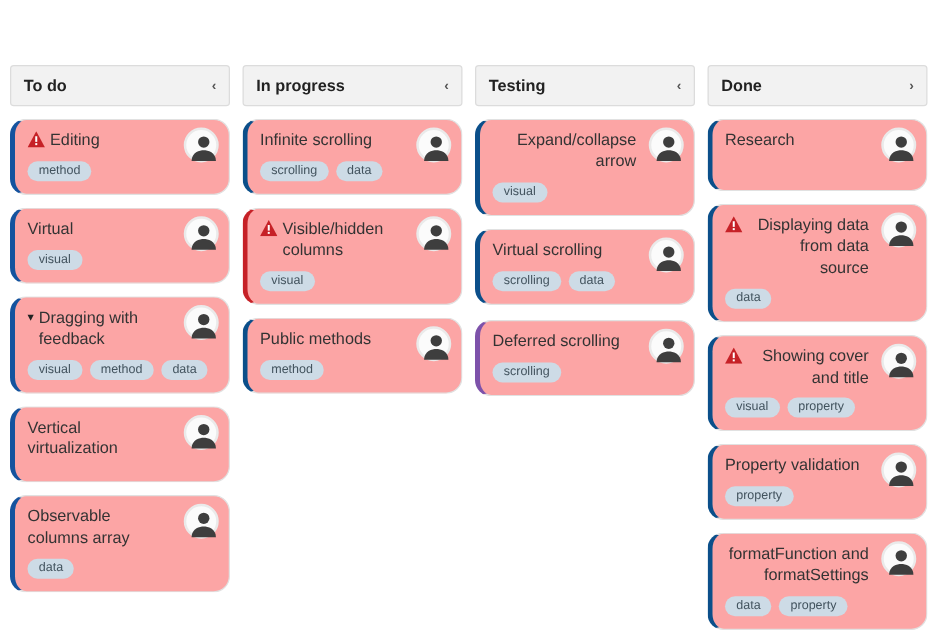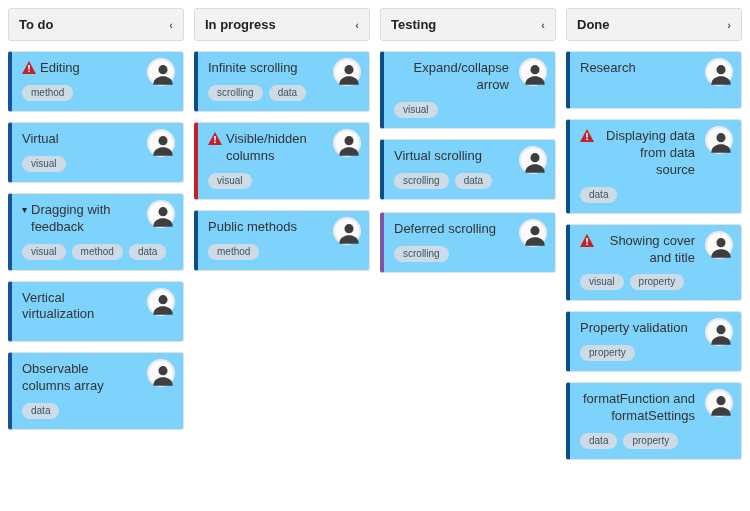--- a/index.html
+++ b/index.html
@@ -24,30 +24,31 @@
     background: #f2f2f2;
     border: 1px solid #dcdcdc;
     border-radius: 3px;
     padding: 8px 10px;
     display: flex;
     justify-content: space-between;
     align-items: center;
     font-weight: bold;
     margin-bottom: 10px;
     cursor: pointer;
+    margin-top: 44px;
   }
   .col-header .chev {
     color: #555;
     font-size: 11px;
   }
   .card {
-    background: #7dd3fc;
+    background: #fca5a5;
     border: 1px solid #e1e1e1;
     border-left-width: 4px;
-    border-radius: 3px;
+    border-radius: 13px;
     padding: 8px 10px 10px 10px;
     margin-bottom: 10px;
     position: relative;
     min-height: 58px;
     cursor: pointer;
   }
   .card-title-row {
     display: flex;
     align-items: flex-start;
     gap: 4px;

